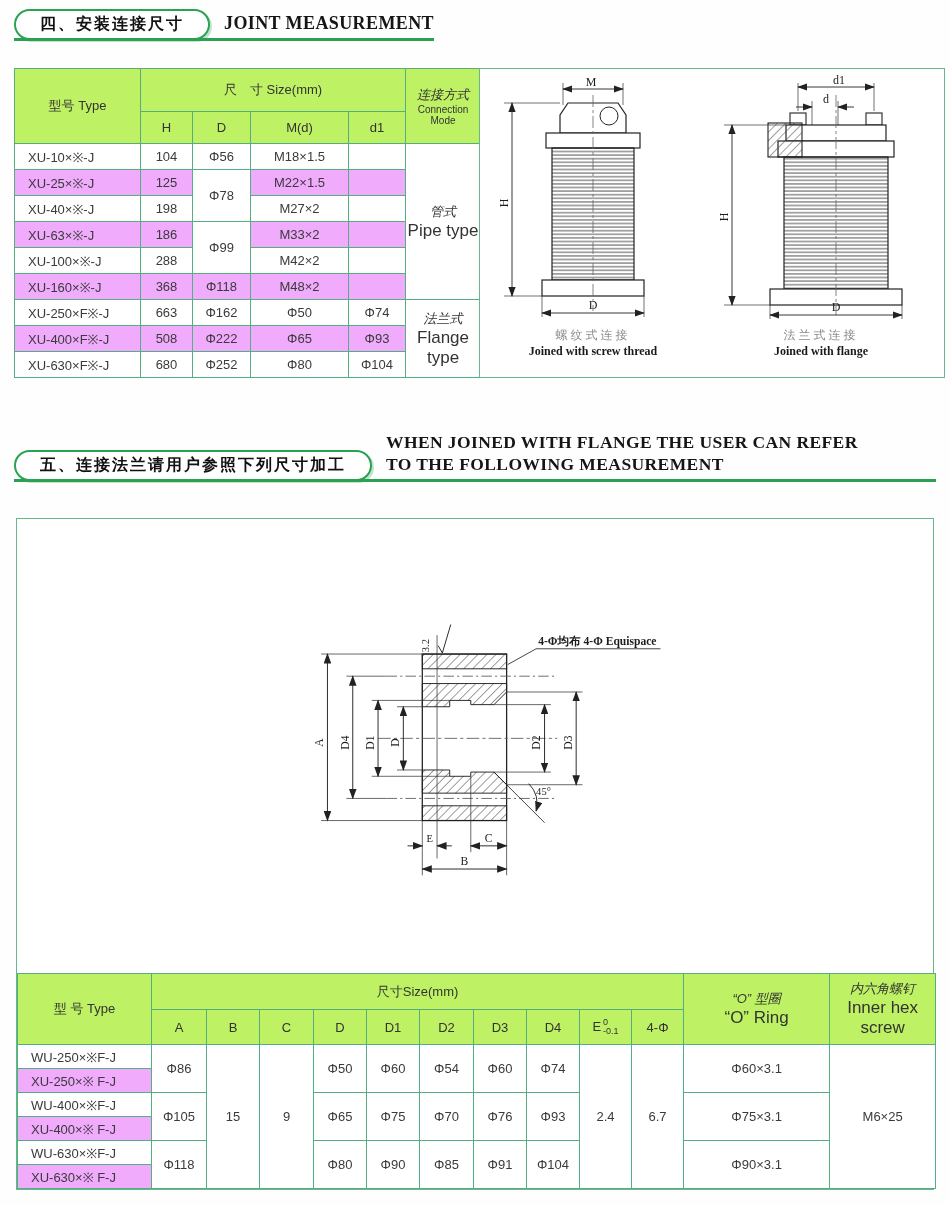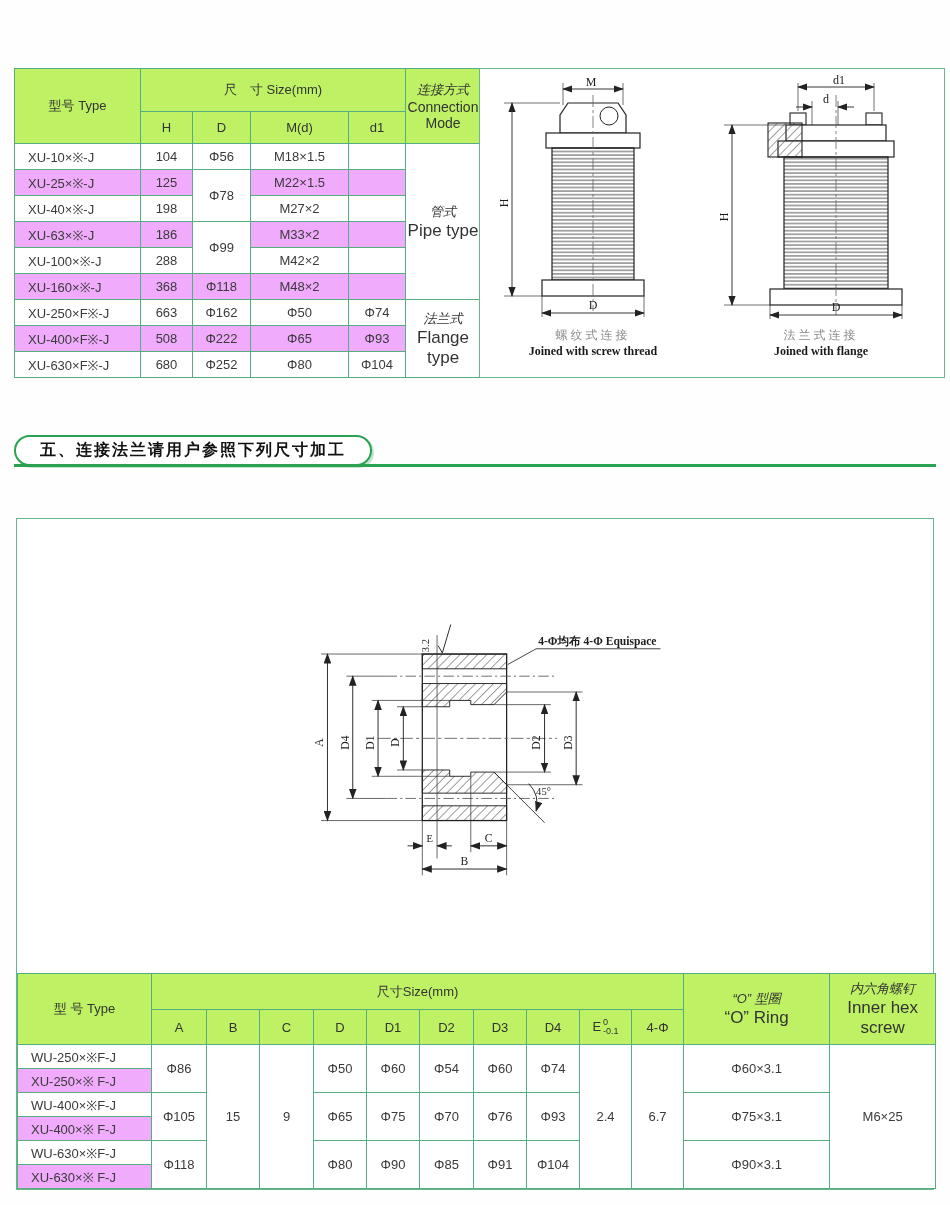--- a/index.html
+++ b/index.html
@@ -46,37 +46,41 @@
   .sec5-box { position:absolute; left:16px; top:518px; width:918px; height:672px;
     border:1px solid #68b78c; background:#fff; }
   .flange-wrap { position:absolute; left:268px; top:95px; }
   svg text { font-family:"Liberation Serif", serif; fill:#1d1d1d; }
 </style>
 </head>
 <body>
 
 <div class="page">
 
+  <div class="sec-header" style="left:14px; top:6px; width:420px;">
+    <div class="pill">四、安装连接尺寸</div>
+    <div class="sec-title">JOINT MEASUREMENT</div>
+  </div>
 
   <table class="t1">
     <colgroup>
         <col style="width:126px">
         <col style="width:52px">
         <col style="width:58px">
         <col style="width:98px">
         <col style="width:57px">
         <col style="width:75px">
       </colgroup>
     <thead>
       <tr style="height:43px">
         <th rowspan="2">型号  Type</th>
         <th colspan="4">尺　寸  Size(mm)</th>
         <th rowspan="2">
           <span class="conn-zh">连接方式</span>
-          <span class="conn-en" style="font-size:14px">Connection Mode</span>
+          <span class="conn-en" style="font-size:10px">Connection Mode</span>
         </th>
       </tr>
       <tr style="height:32px">
         <th>H</th>
         <th>D</th>
         <th>M(d)</th>
         <th>d1</th>
       </tr>
     </thead>
     <tbody>
@@ -237,20 +241,24 @@
         <line x1="64" y1="240" x2="196" y2="240" stroke="#222" stroke-width="0.9" marker-start="url(#ar2)" marker-end="url(#ar2)"></line>
         <text x="130" y="236" font-size="12" text-anchor="middle">D</text>
       </svg>
       <div class="cap-zh">法兰式连接</div>
       <div class="cap-en">Joined with flange</div>
     </div>
   </div>
 
   <div class="sec-header" style="left:14px; top:432px; width:922px;">
     <div class="pill">五、连接法兰请用户参照下列尺寸加工</div>
+    <div class="sec-title two-line">
+      <div>WHEN JOINED WITH FLANGE THE USER CAN REFER</div>
+      <div>TO THE FOLLOWING MEASUREMENT</div>
+    </div>
   </div>
 
   <div class="sec5-box">
 
     <div class="flange-wrap">
       <svg width="380" height="274" viewBox="0 0 360 260">
         <defs>
           <pattern id="hatch5" width="6" height="6" patternTransform="rotate(45)" patternUnits="userSpaceOnUse">
             <line x1="0" y1="0" x2="0" y2="6" stroke="#444" stroke-width="1"></line>
           </pattern>

